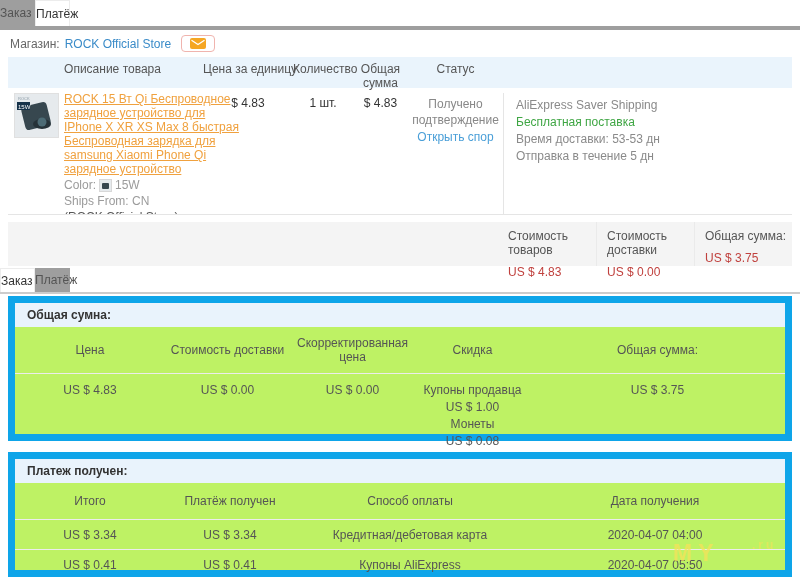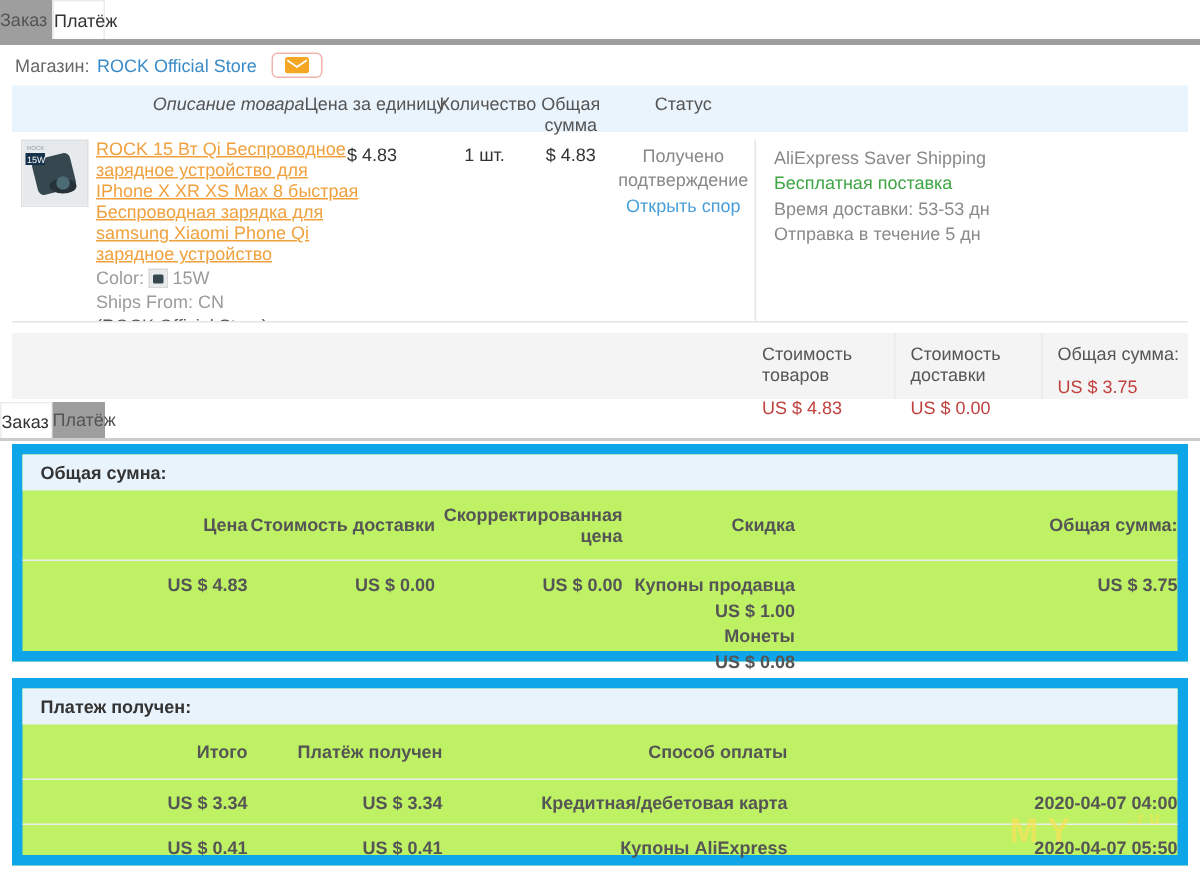--- a/index.html
+++ b/index.html
@@ -23,21 +23,21 @@
   .seller .lbl { color: #666; }
   .seller a.store { color: #3a8bc8; text-decoration: none; margin-left: 5px; }
   .contact-btn { display: inline-flex; align-items: center; gap: 5px; margin-left: 10px;
     border: 1px solid #f0b4ae; border-radius: 4px; background: #fff; padding: 2px 8px;
     color: #e2635c; font-size: 12px; cursor: pointer; }
 
   
   .otable { margin: 0 8px; width: 784px; }
   .ot-head { display: flex; background: #eaf4fc; height: 31px; color: #555; }
   .ot-head > div { padding-top: 5px; text-align: center; }
-  .ot-head .c-desc { text-align: right; padding-left: 14px; font-style: italic; }
+  .ot-head .c-desc { text-align: center; padding-left: 14px; }
   .c-desc { width: 195px; }
   .c-price { width: 90px; }
   .c-qty { width: 60px; }
   .c-total { width: 55px; }
   .c-status { width: 95px; }
   .c-ship { flex: 1; }
   .nowrap { white-space: nowrap; }
 
   .ot-row { position: relative; display: flex; height: 127px; border-bottom: 1px solid #e5e5e5;
     padding-top: 5px; overflow: hidden; }
@@ -60,21 +60,21 @@
   .strip-cell { width: 98px; padding: 7px 0 0 10px; border-left: 1px solid #eaeaea; }
   .strip-cell:first-child { border-left: none; }
   .strip-cell .lab { color: #555; }
   .strip-cell .val { color: #c0413e; margin-top: 8px; }
 
   
   .box { margin: 2px 8px 0; border: 7px solid #0ea5e9; background: #bef264; }
   .box2 { margin-top: 11px; }
   .box-title { height: 24px; line-height: 24px; background: #e9f3fc; font-weight: bold;
     padding-left: 12px; color: #333; }
-  .prow { display: flex; text-align: right; color: #555; align-items: center; font-weight: bold; }
+  .prow { display: flex; text-align: center; color: #555; align-items: center; }
   .b1 .prow.hrow { height: 47px; border-bottom: 1px solid #ececec; }
   .b1 .vrow { align-items: flex-start; padding-top: 8px; line-height: 17px; }
   .b1c1 { width: 150px; } .b1c2 { width: 125px; } .b1c3 { width: 125px; }
   .b1c4 { width: 115px; } .b1c5 { flex: 1; }
   .b2 .prow.hrow { height: 37px; border-bottom: 1px solid #ececec; }
   .b2 .drow { height: 30px; border-bottom: 1px solid #ececec; }
   .b2 .drow:last-child { border-bottom: none; }
   .b2c1 { width: 150px; } .b2c2 { width: 130px; } .b2c3 { width: 230px; } .b2c4 { flex: 1; }
   .box.b1 { height: 145px; } .box.b2 { height: 125px; }
 
@@ -210,20 +210,21 @@
       <div class="b1c5">US $ 3.75</div>
     </div>
   </div>
 
   <div class="box b2 box2">
     <div class="box-title">Платеж получен:</div>
     <div class="prow hrow">
       <div class="b2c1">Итого</div>
       <div class="b2c2">Платёж получен</div>
       <div class="b2c3">Способ оплаты</div>
+      <div class="b2c4">Дата получения</div>
     </div>
     <div class="prow drow">
       <div class="b2c1">US $ 3.34</div>
       <div class="b2c2">US $ 3.34</div>
       <div class="b2c3">Кредитная/дебетовая карта</div>
       <div class="b2c4">2020-04-07 04:00</div>
     </div>
     <div class="prow drow">
       <div class="b2c1">US $ 0.41</div>
       <div class="b2c2">US $ 0.41</div>

